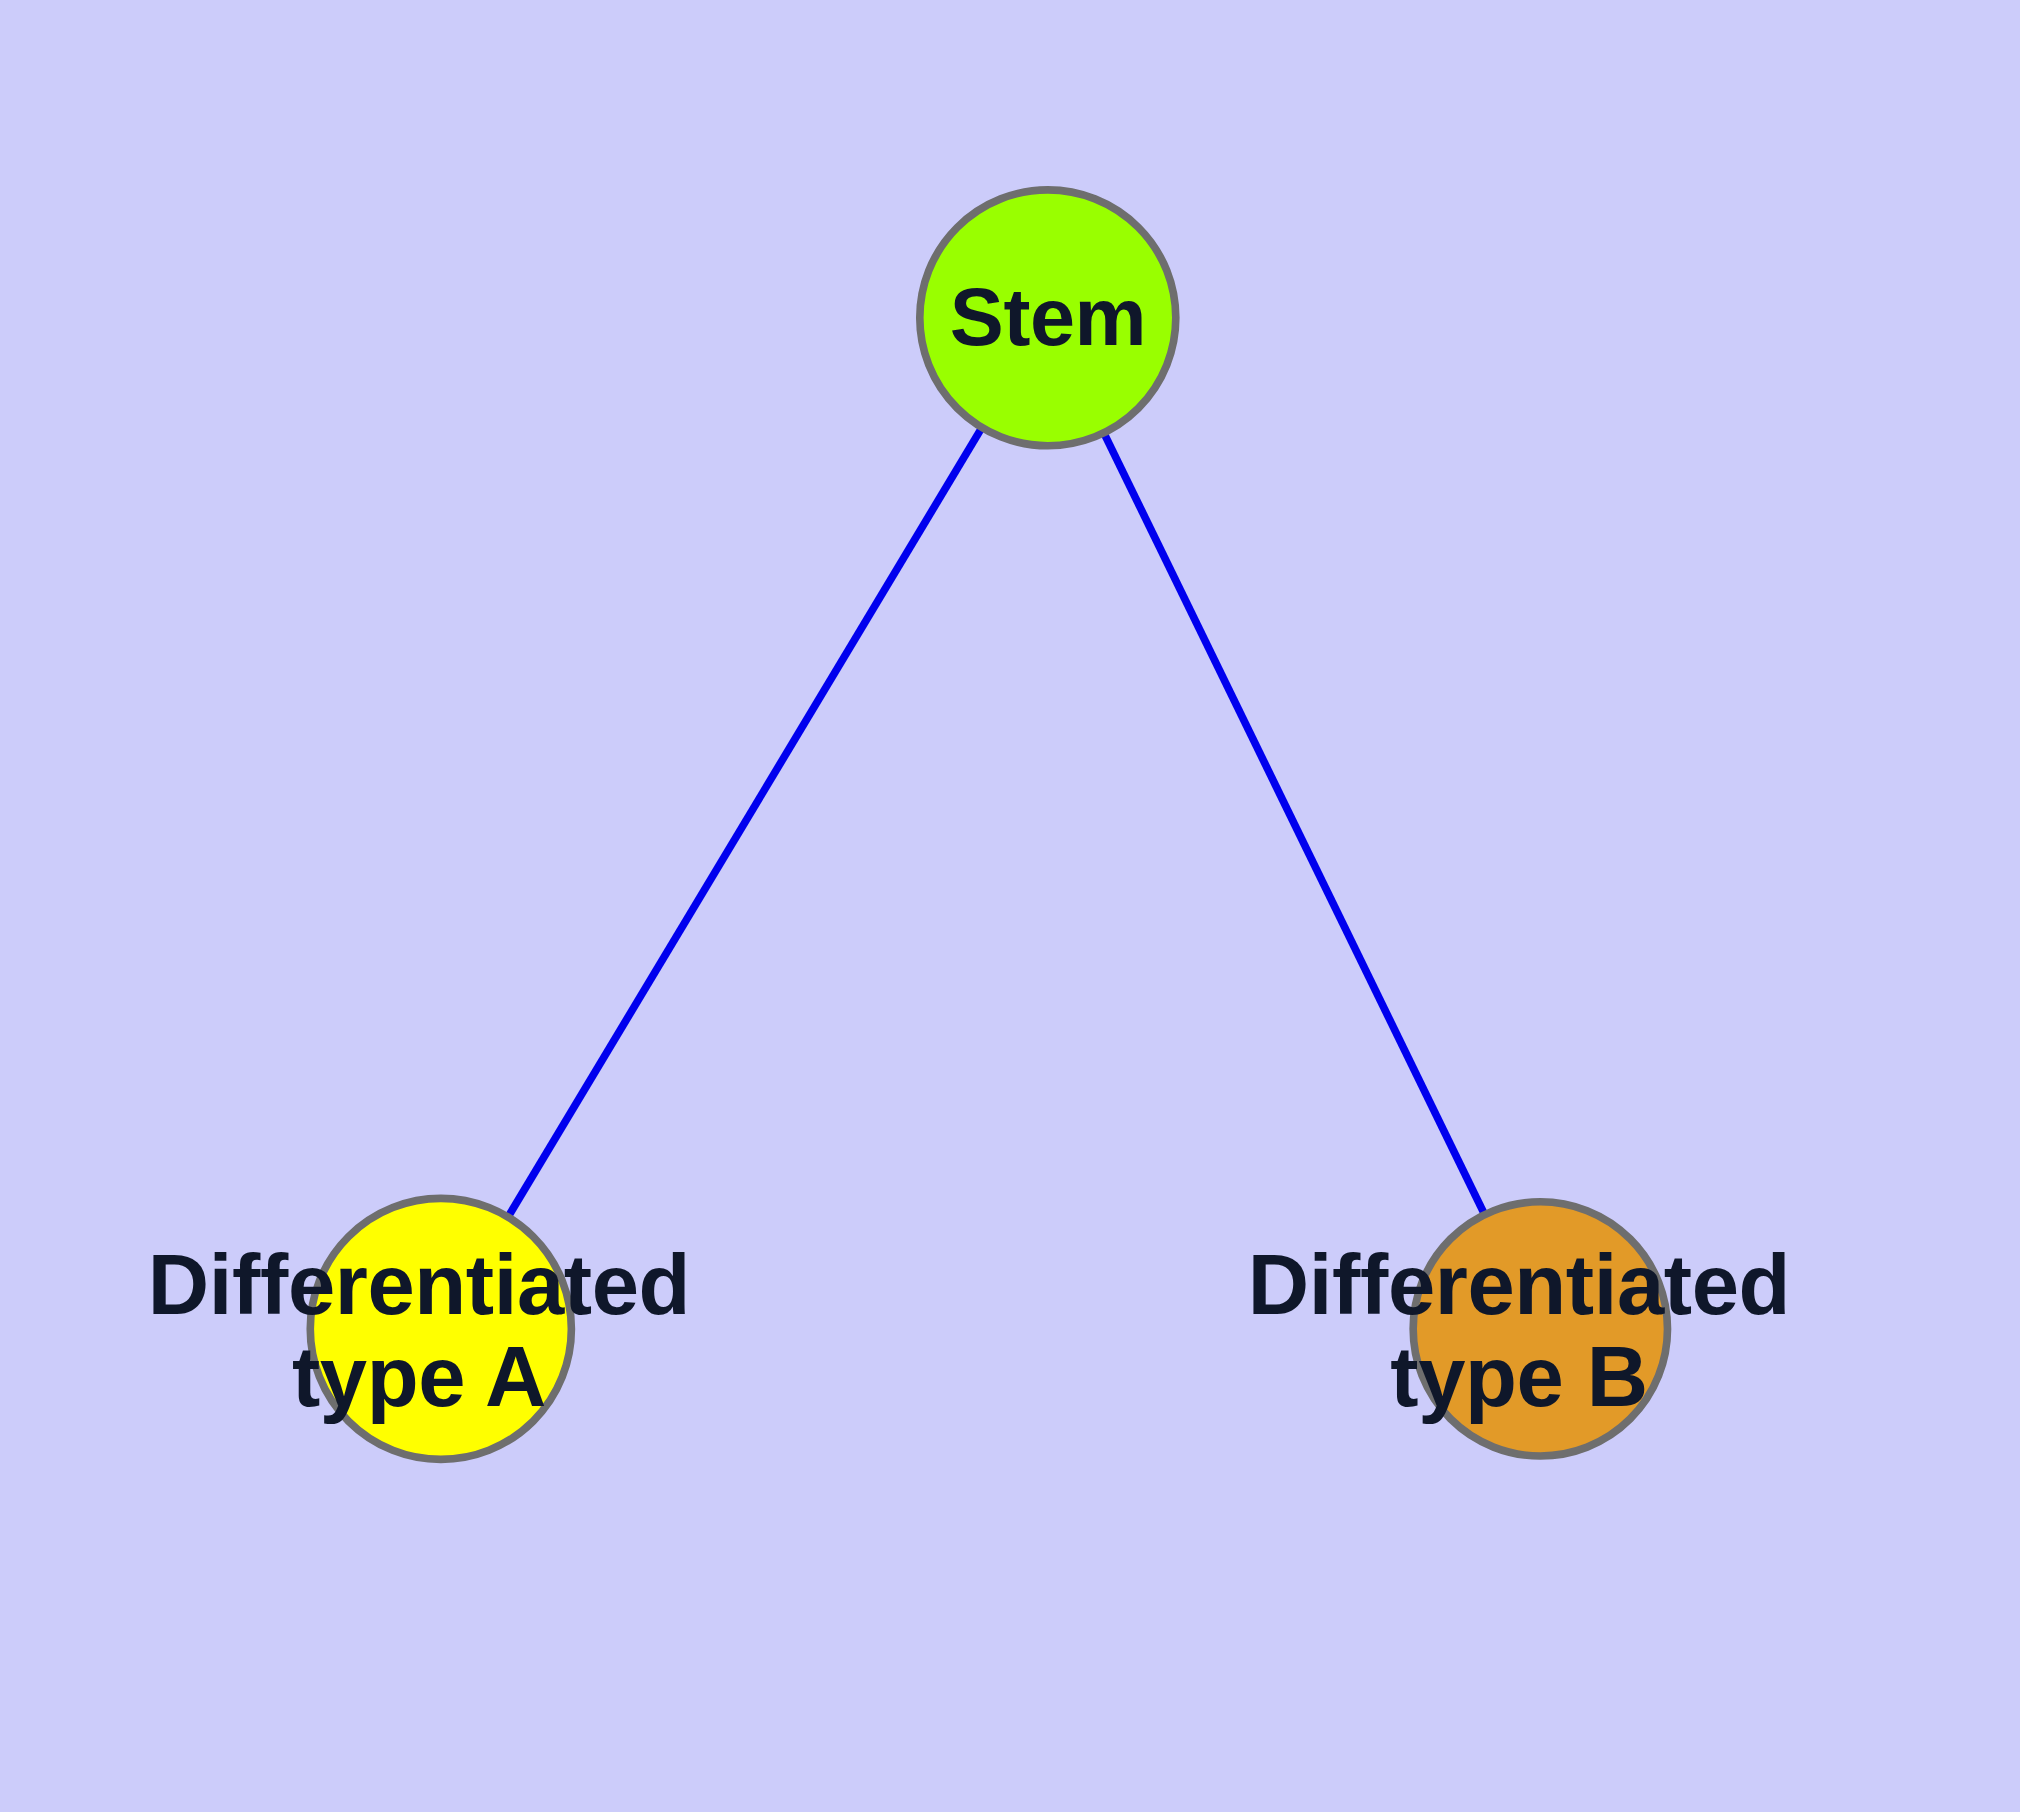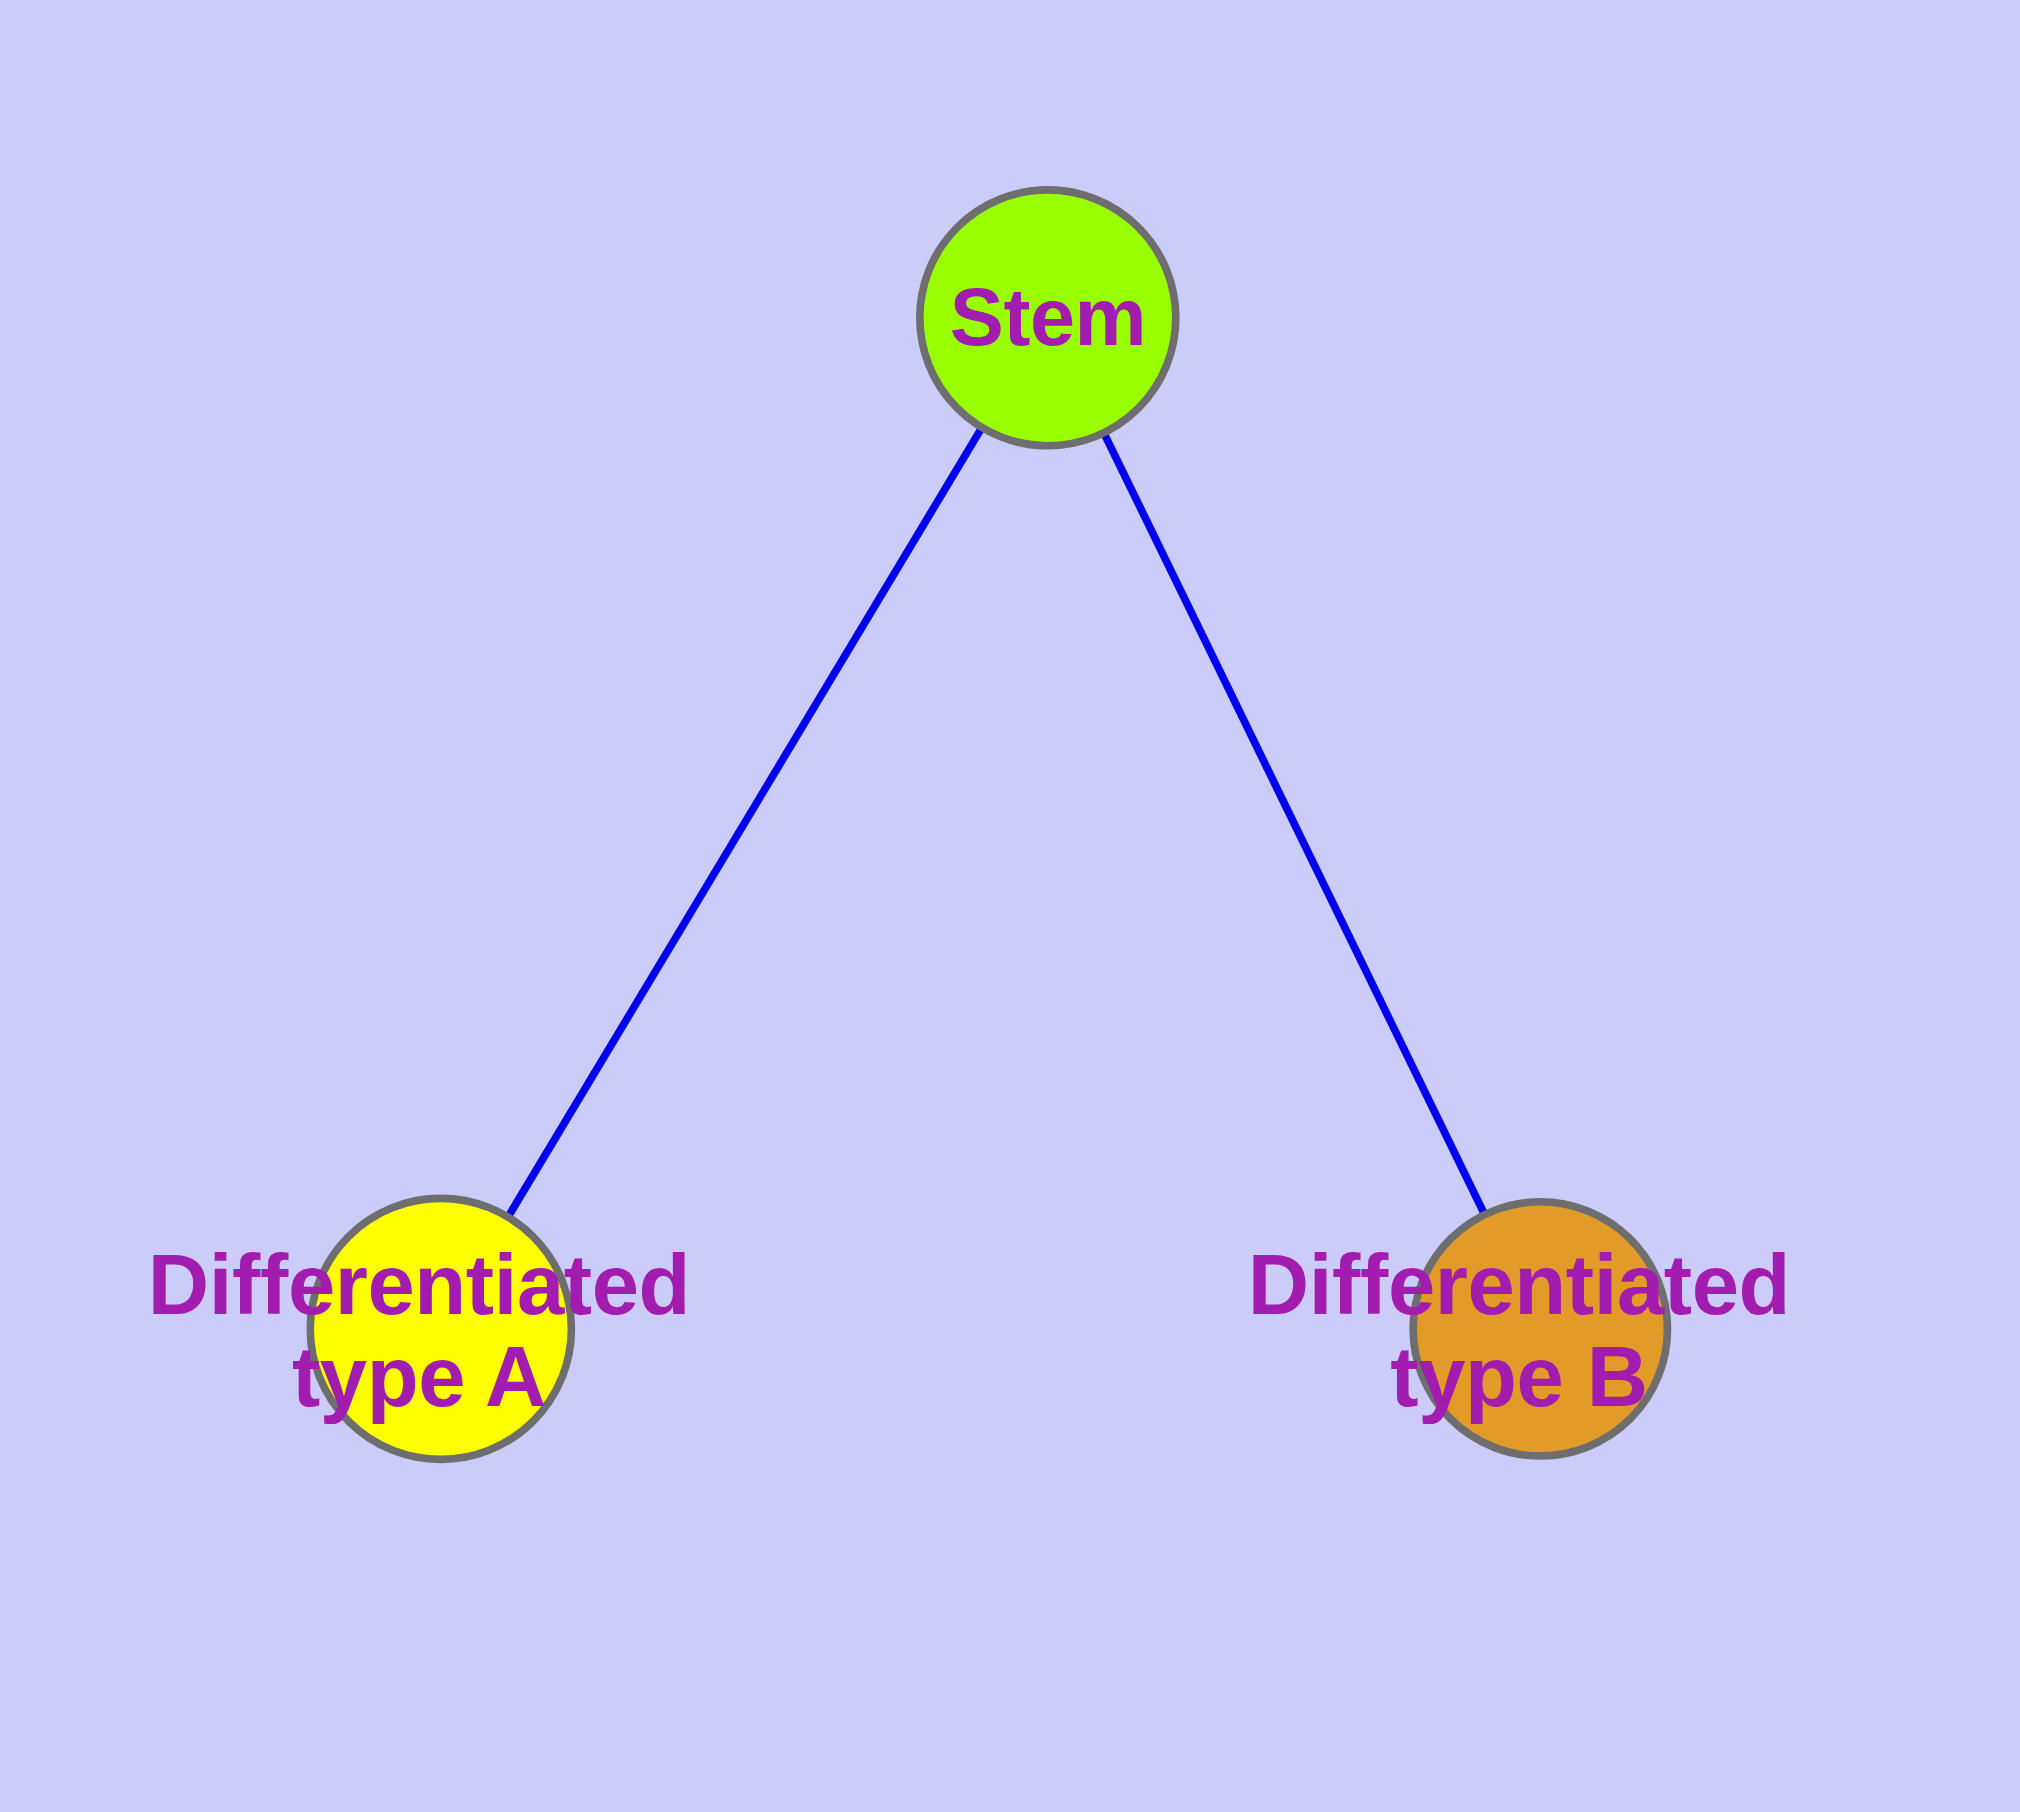--- a/index.html
+++ b/index.html
@@ -29,21 +29,21 @@
   }
   .edge-line {
     stroke: #0000ee;
     stroke-width: 9;
     stroke-linecap: butt;
     fill: none;
   }
   .node-label {
     position: absolute;
     font-weight: bold;
-    color: #a21caf;
+    color: #0f172a;
     text-align: center;
     line-height: 1.08;
     white-space: pre;
     pointer-events: none;
     letter-spacing: -0.4px;
   }
   .label-stem {
     font-size: 81px;
     left: 1048px;
     top: 318px;

